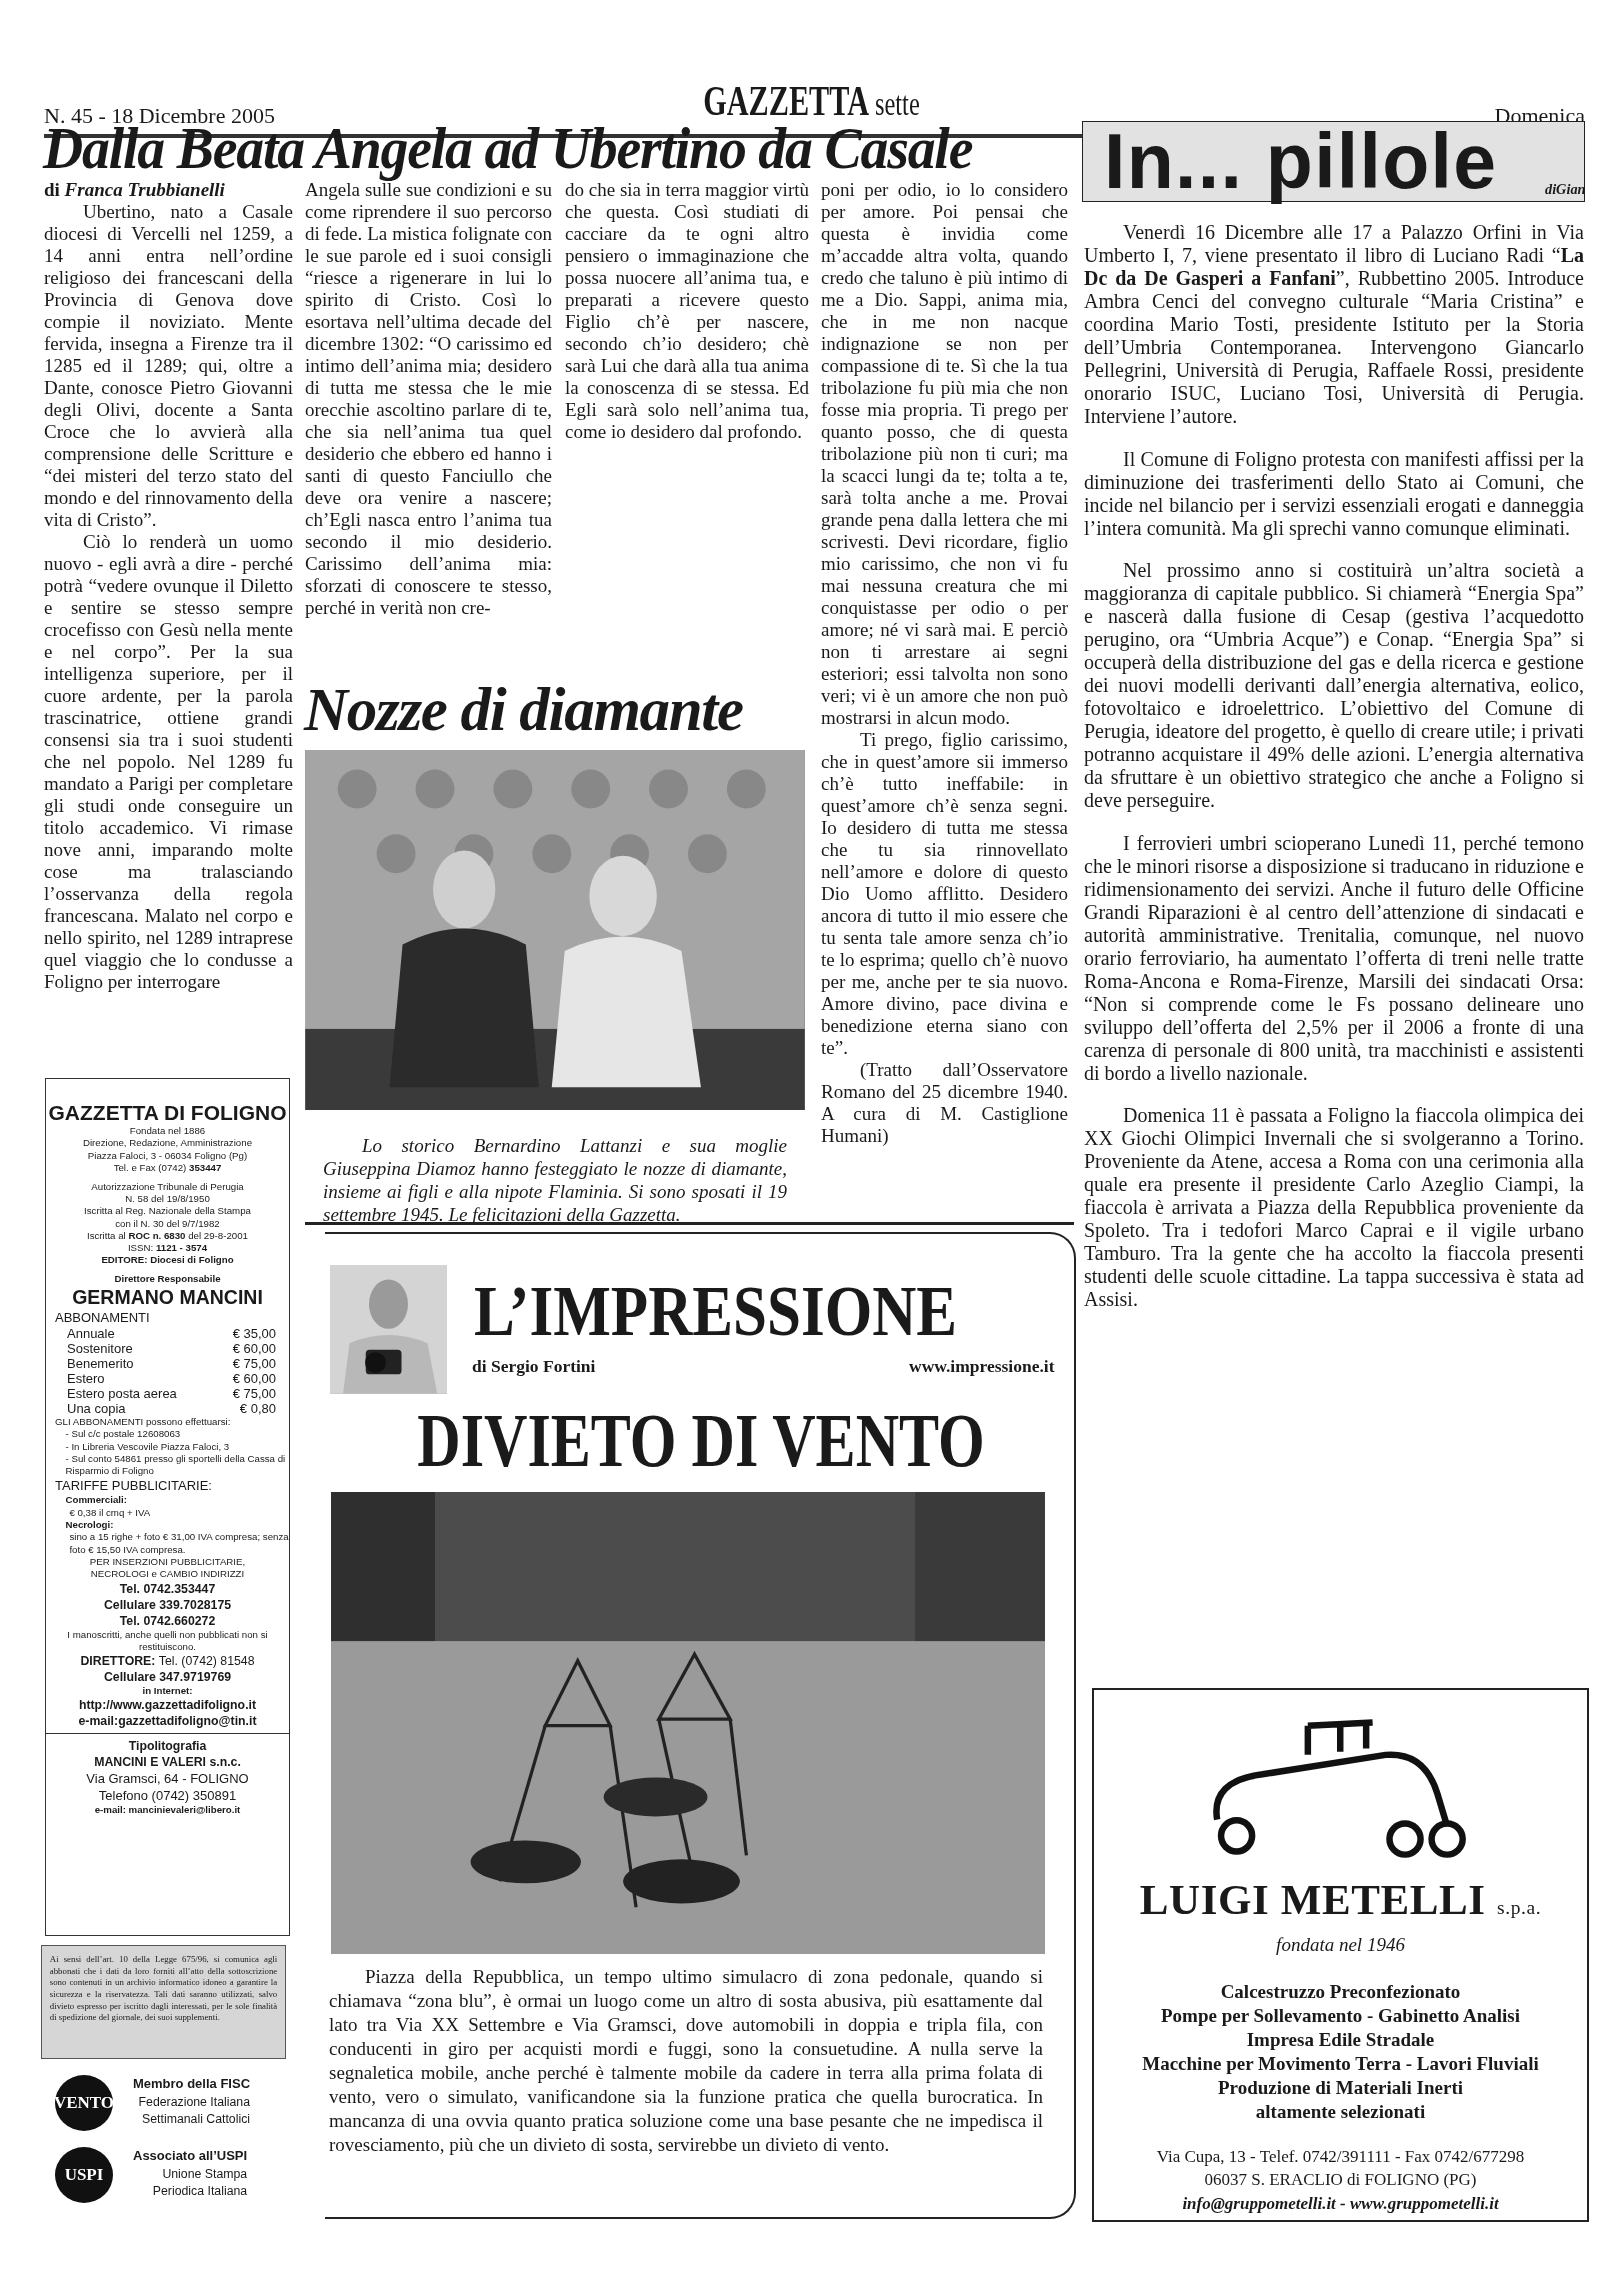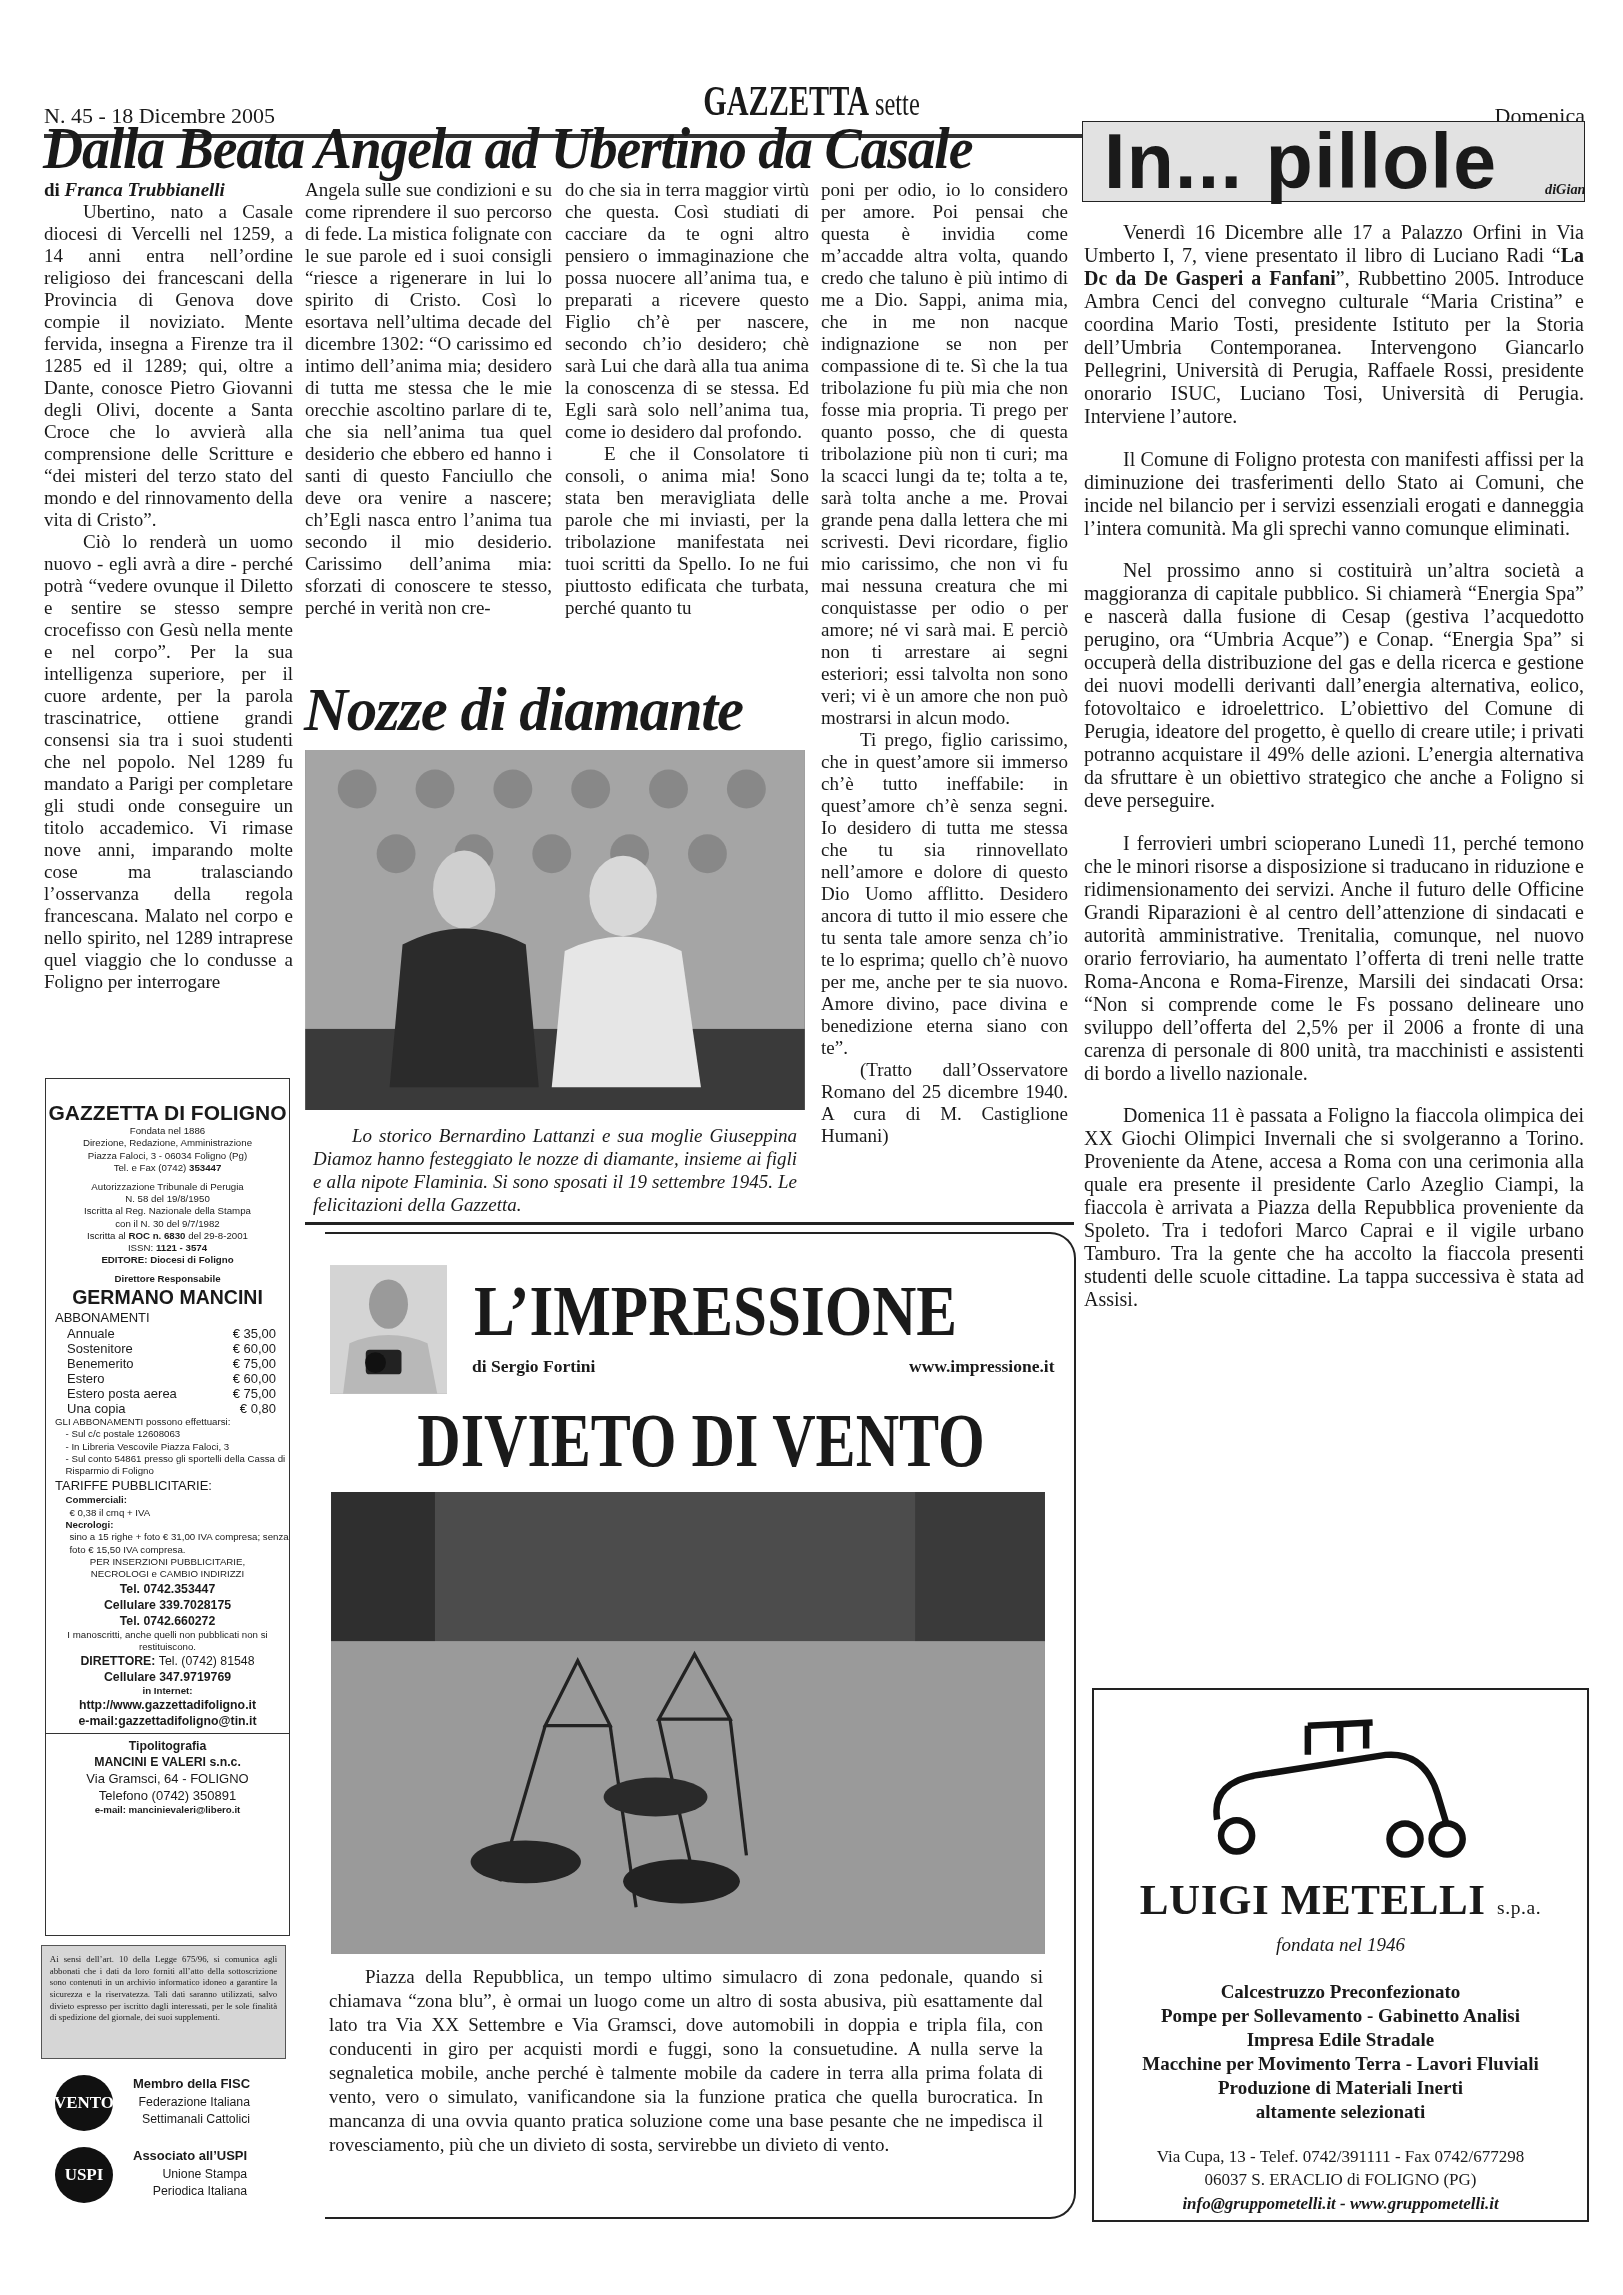--- a/index.html
+++ b/index.html
@@ -20,21 +20,21 @@
   #byline{font-weight:bold;}
   #byline i{font-weight:bold;}
   #c1{left:44px;top:179px;width:249px;}
   #c2{left:305px;top:179px;width:247px;}
   #c3{left:565px;top:179px;width:244px;}
   #c4{left:821px;top:179px;width:247px;}
   
   #nozze-title{left:304px;top:675px;font-size:61px;font-style:italic;font-weight:bold;letter-spacing:-1.3px;white-space:nowrap;}
   #nozze-photo{left:305px;top:750px;width:500px;height:360px;background:linear-gradient(135deg,#8a8a8a,#c9c9c9 30%,#9c9c9c 55%,#5a5a5a);overflow:hidden;}
   #nozze-caption{left:305px;top:1116px;width:500px;font-size:19px;line-height:23px;font-style:italic;text-align:justify;}
-  #nozze-caption p{margin:8px;text-indent:39px;}
+  #nozze-caption p{margin:18px;text-indent:39px;}
   #sep-rule{left:305px;top:1222px;width:769px;height:3.2px;background:#222;}
   
   #masthead{left:45px;top:1078px;width:245px;height:858px;border:1.9px solid #333;box-sizing:border-box;font-family:"Liberation Sans","DejaVu Sans",sans-serif;font-size:9.7px;line-height:12.3px;text-align:center;}
   #masthead .big{font-size:21px;font-weight:bold;line-height:25px;margin-top:21px;}
   #masthead .b{font-weight:bold;}
   #masthead .l{text-align:left;padding-left:9px;}
   #masthead .l2{text-align:left;padding-left:19.5px;}
   #masthead .l3{text-align:left;padding-left:23.4px;}
   #masthead .sub{font-size:13px;line-height:17px;}
   #masthead .gm{font-size:19.5px;font-weight:bold;line-height:23.4px;}
@@ -86,21 +86,20 @@
 <div class="abs col" id="c1">
   <p class="noind" id="byline"><span>di</span> <i>Franca Trubbianelli</i></p>
   <p>Ubertino, nato a Casale diocesi di Vercelli nel 1259, a 14 anni entra nell’ordine religioso dei francescani della Provincia di Genova dove compie il noviziato. Mente fervida, insegna a Firenze tra il 1285 ed il 1289; qui, oltre a Dante, conosce Pietro Giovanni degli Olivi, docente a Santa Croce che lo avvierà alla comprensione delle Scritture e “dei misteri del terzo stato del mondo e del rinnovamento della vita di Cristo”.</p>
   <p>Ciò lo renderà un uomo nuovo - egli avrà a dire - perché potrà “vedere ovunque il Diletto e sentire se stesso sempre crocefisso con Gesù nella mente e nel corpo”. Per la sua intelligenza superiore, per il cuore ardente, per la parola trascinatrice, ottiene grandi consensi sia tra i suoi studenti che nel popolo. Nel 1289 fu mandato a Parigi per completare gli studi onde conseguire un titolo accademico. Vi rimase nove anni, imparando molte cose ma tralasciando l’osservanza della regola francescana. Malato nel corpo e nello spirito, nel 1289 intraprese quel viaggio che lo condusse a Foligno per interrogare</p>
 </div>
 <div class="abs col" id="c2">
   <p class="noind">Angela sulle sue condizioni e su come riprendere il suo percorso di fede. La mistica folignate con le sue parole ed i suoi consigli “riesce a rigenerare in lui lo spirito di Cristo. Così lo esortava nell’ultima decade del dicembre 1302: “O carissimo ed intimo dell’anima mia; desidero di tutta me stessa che le mie orecchie ascoltino parlare di te, che sia nell’anima tua quel desiderio che ebbero ed hanno i santi di questo Fanciullo che deve ora venire a nascere; ch’Egli nasca entro l’anima tua secondo il mio desiderio. Carissimo dell’anima mia: sforzati di conoscere te stesso, perché in verità non cre-</p>
 </div>
 <div class="abs col" id="c3">
   <p class="noind">do che sia in terra maggior virtù che questa. Così studiati di cacciare da te ogni altro pensiero o immaginazione che possa nuocere all’anima tua, e preparati a ricevere questo Figlio ch’è per nascere, secondo ch’io desidero; chè sarà Lui che darà alla tua anima la conoscenza di se stessa. Ed Egli sarà solo nell’anima tua, come io desidero dal profondo.</p>
-  <p>E che il Consolatore ti consoli, o anima mia! Sono stata ben meravigliata delle parole che mi inviasti, per la tribolazione manifestata nei tuoi scritti da Spello. Io ne fui piuttosto edificata che turbata, perché quanto tu</p>
 </div>
 <div class="abs col" id="c4">
   <p class="noind">poni per odio, io lo considero per amore. Poi pensai che questa è invidia come m’accadde altra volta, quando credo che taluno è più intimo di me a Dio. Sappi, anima mia, che in me non nacque indignazione se non per compassione di te. Sì che la tua tribolazione fu più mia che non fosse mia propria. Ti prego per quanto posso, che di questa tribolazione più non ti curi; ma la scacci lungi da te; tolta a te, sarà tolta anche a me. Provai grande pena dalla lettera che mi scrivesti. Devi ricordare, figlio mio carissimo, che non vi fu mai nessuna creatura che mi conquistasse per odio o per amore; né vi sarà mai. E perciò non ti arrestare ai segni esteriori; essi talvolta non sono veri; vi è un amore che non può mostrarsi in alcun modo.</p>
   <p>Ti prego, figlio carissimo, che in quest’amore sii immerso ch’è tutto ineffabile: in quest’amore ch’è senza segni. Io desidero di tutta me stessa che tu sia rinnovellato nell’amore e dolore di questo Dio Uomo afflitto. Desidero ancora di tutto il mio essere che tu senta tale amore senza ch’io te lo esprima; quello ch’è nuovo per me, anche per te sia nuovo. Amore divino, pace divina e benedizione eterna siano con te”.</p>
   <p>(Tratto dall’Osservatore Romano del 25 dicembre 1940. A cura di M. Castiglione Humani)</p>
 </div>
 
 <div class="abs" id="nozze-title">Nozze di diamante</div>
 <div class="abs" id="nozze-photo" title="Bernardino Lattanzi e Giuseppina Diamoz">
   <svg width="500" height="360" viewBox="0 0 770 555">

